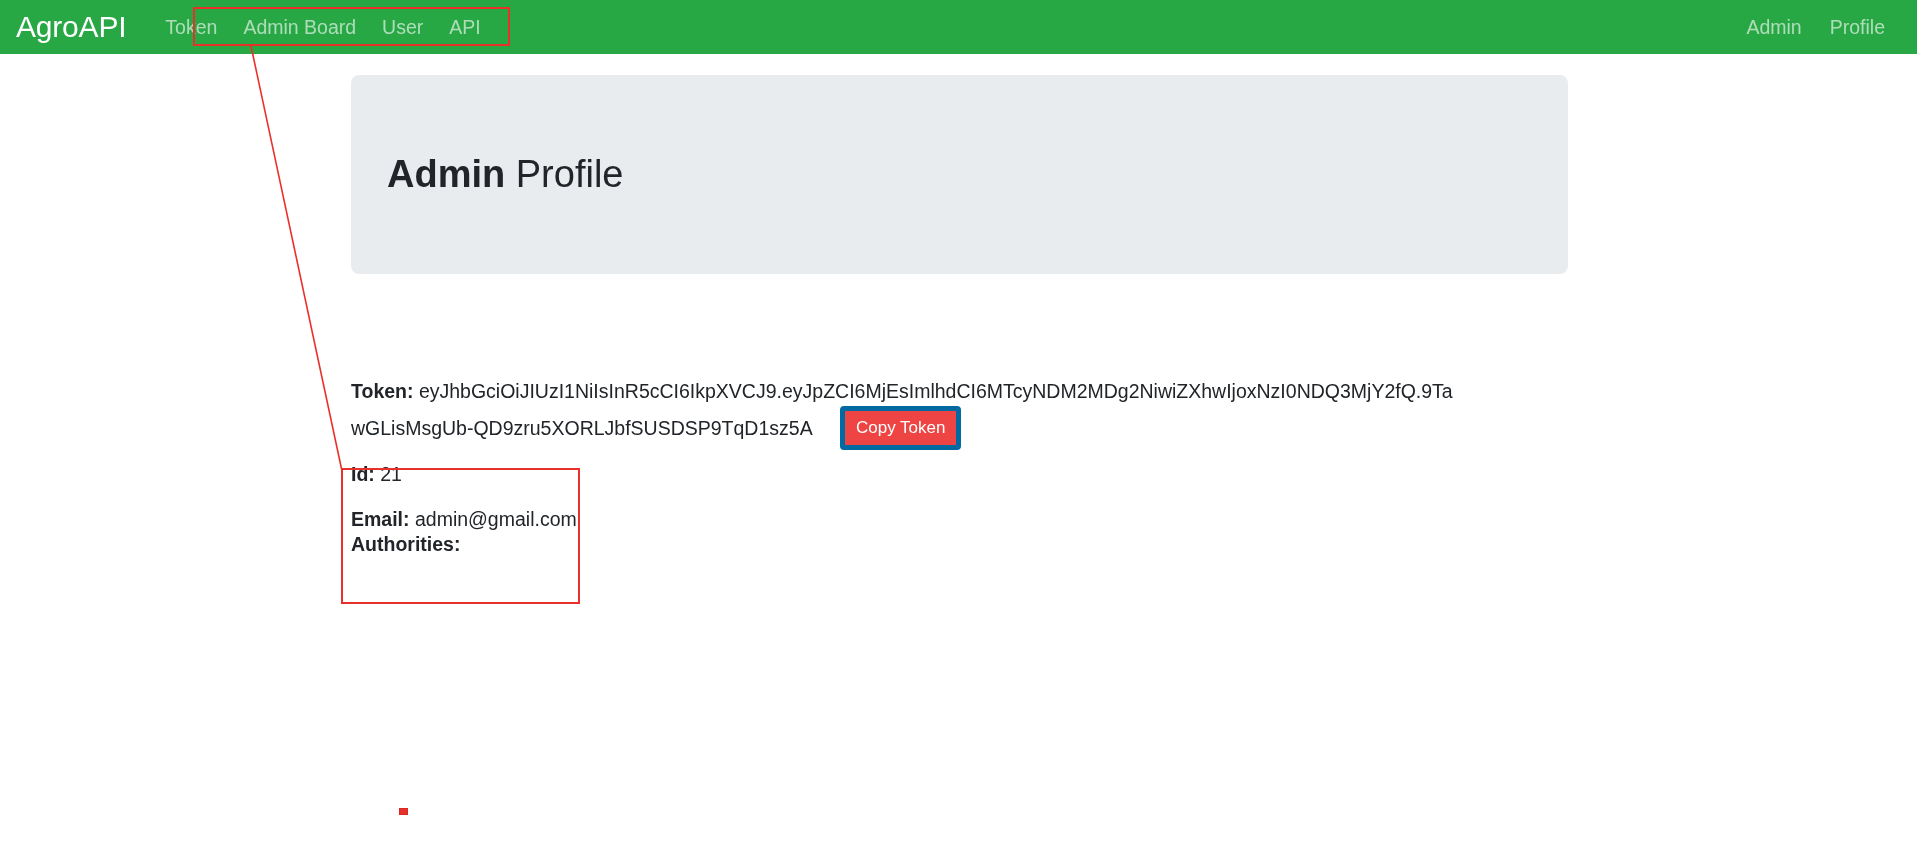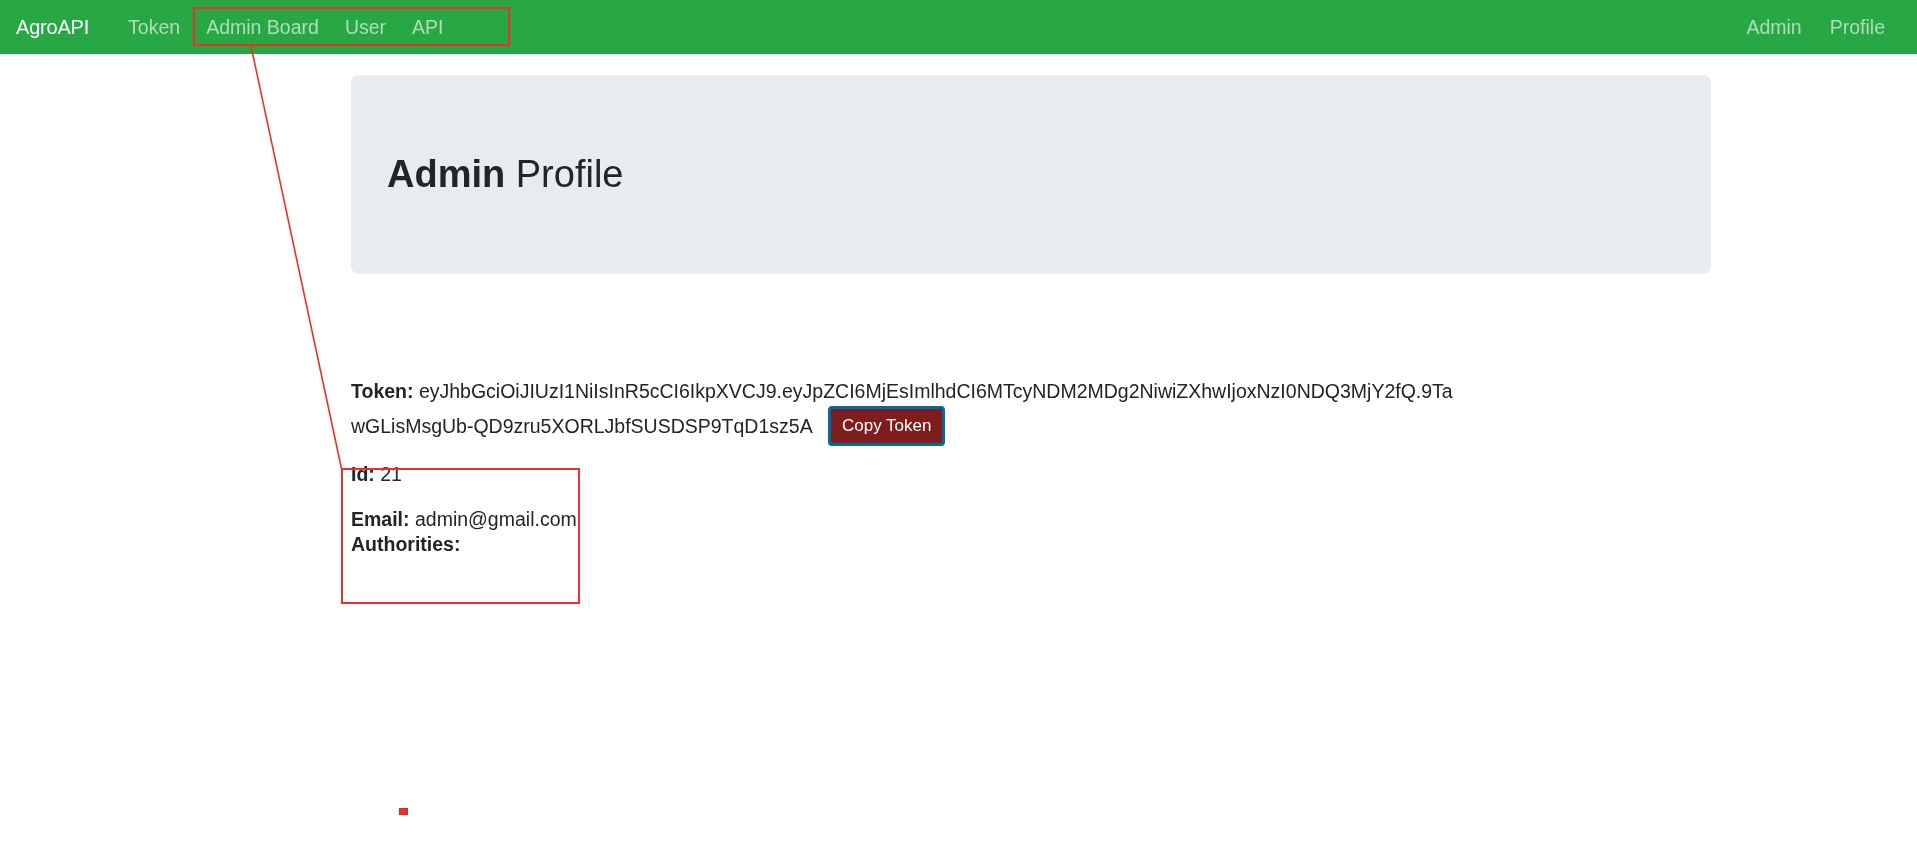--- a/index.html
+++ b/index.html
@@ -24,21 +24,21 @@
     width: 1917px;
     height: 54px;
     background: #28a745;
     display: flex;
     align-items: center;
     padding: 0 18px 0 16px;
     z-index: 5;
   }
   #brand {
     color: #ffffff;
-    font-size: 20px;
+    font-size: 30px;
     letter-spacing: -0.2px;
     margin-right: 26px;
     text-decoration: none;
     white-space: nowrap;
   }
   .nav-links {
     display: flex;
     align-items: center;
     height: 100%;
   }
@@ -61,21 +61,21 @@
   #content {
     position: absolute;
     top: 54px; left: 0;
     width: 1917px;
     height: 811px;
   }
   #jumbotron {
     position: absolute;
     left: 351px;
     top: 21px;
-    width: 1360px;
+    width: 1217px;
     height: 199px;
     background: #e9ecef;
     border-radius: 8px;
     display: flex;
     align-items: center;
   }
   #profile-title {
     margin: 0;
     padding-left: 36px;
     font-size: 38px;
@@ -96,31 +96,31 @@
 
   #token-block {
     top: 302px;
     width: 1110px;
     word-break: break-all;
   }
   #token-value { word-break: break-all; }
 
   #copy-token-button {
     display: inline-block;
-    background: #7f1d1d;
-    border: 3px solid #0369a1;
+    background: #ef4444;
+    border: 5px solid #0369a1;
     color: #ffffff;
     font-family: "Liberation Sans", "DejaVu Sans", sans-serif;
     font-size: 17px;
     line-height: 1;
     padding: 8px 11px 9px 11px;
     border-radius: 4px;
     cursor: pointer;
     vertical-align: 2px;
-    margin-left: 11px;
+    margin-left: 23px;
   }
 
   #id-block    { top: 385px; }
   #email-block { top: 430px; }
 
   #authorities-block {
     top: 475px;
     width: 238px;
   }
   #authorities-label { font-weight: 700; display: block; margin-bottom: 14px; }

